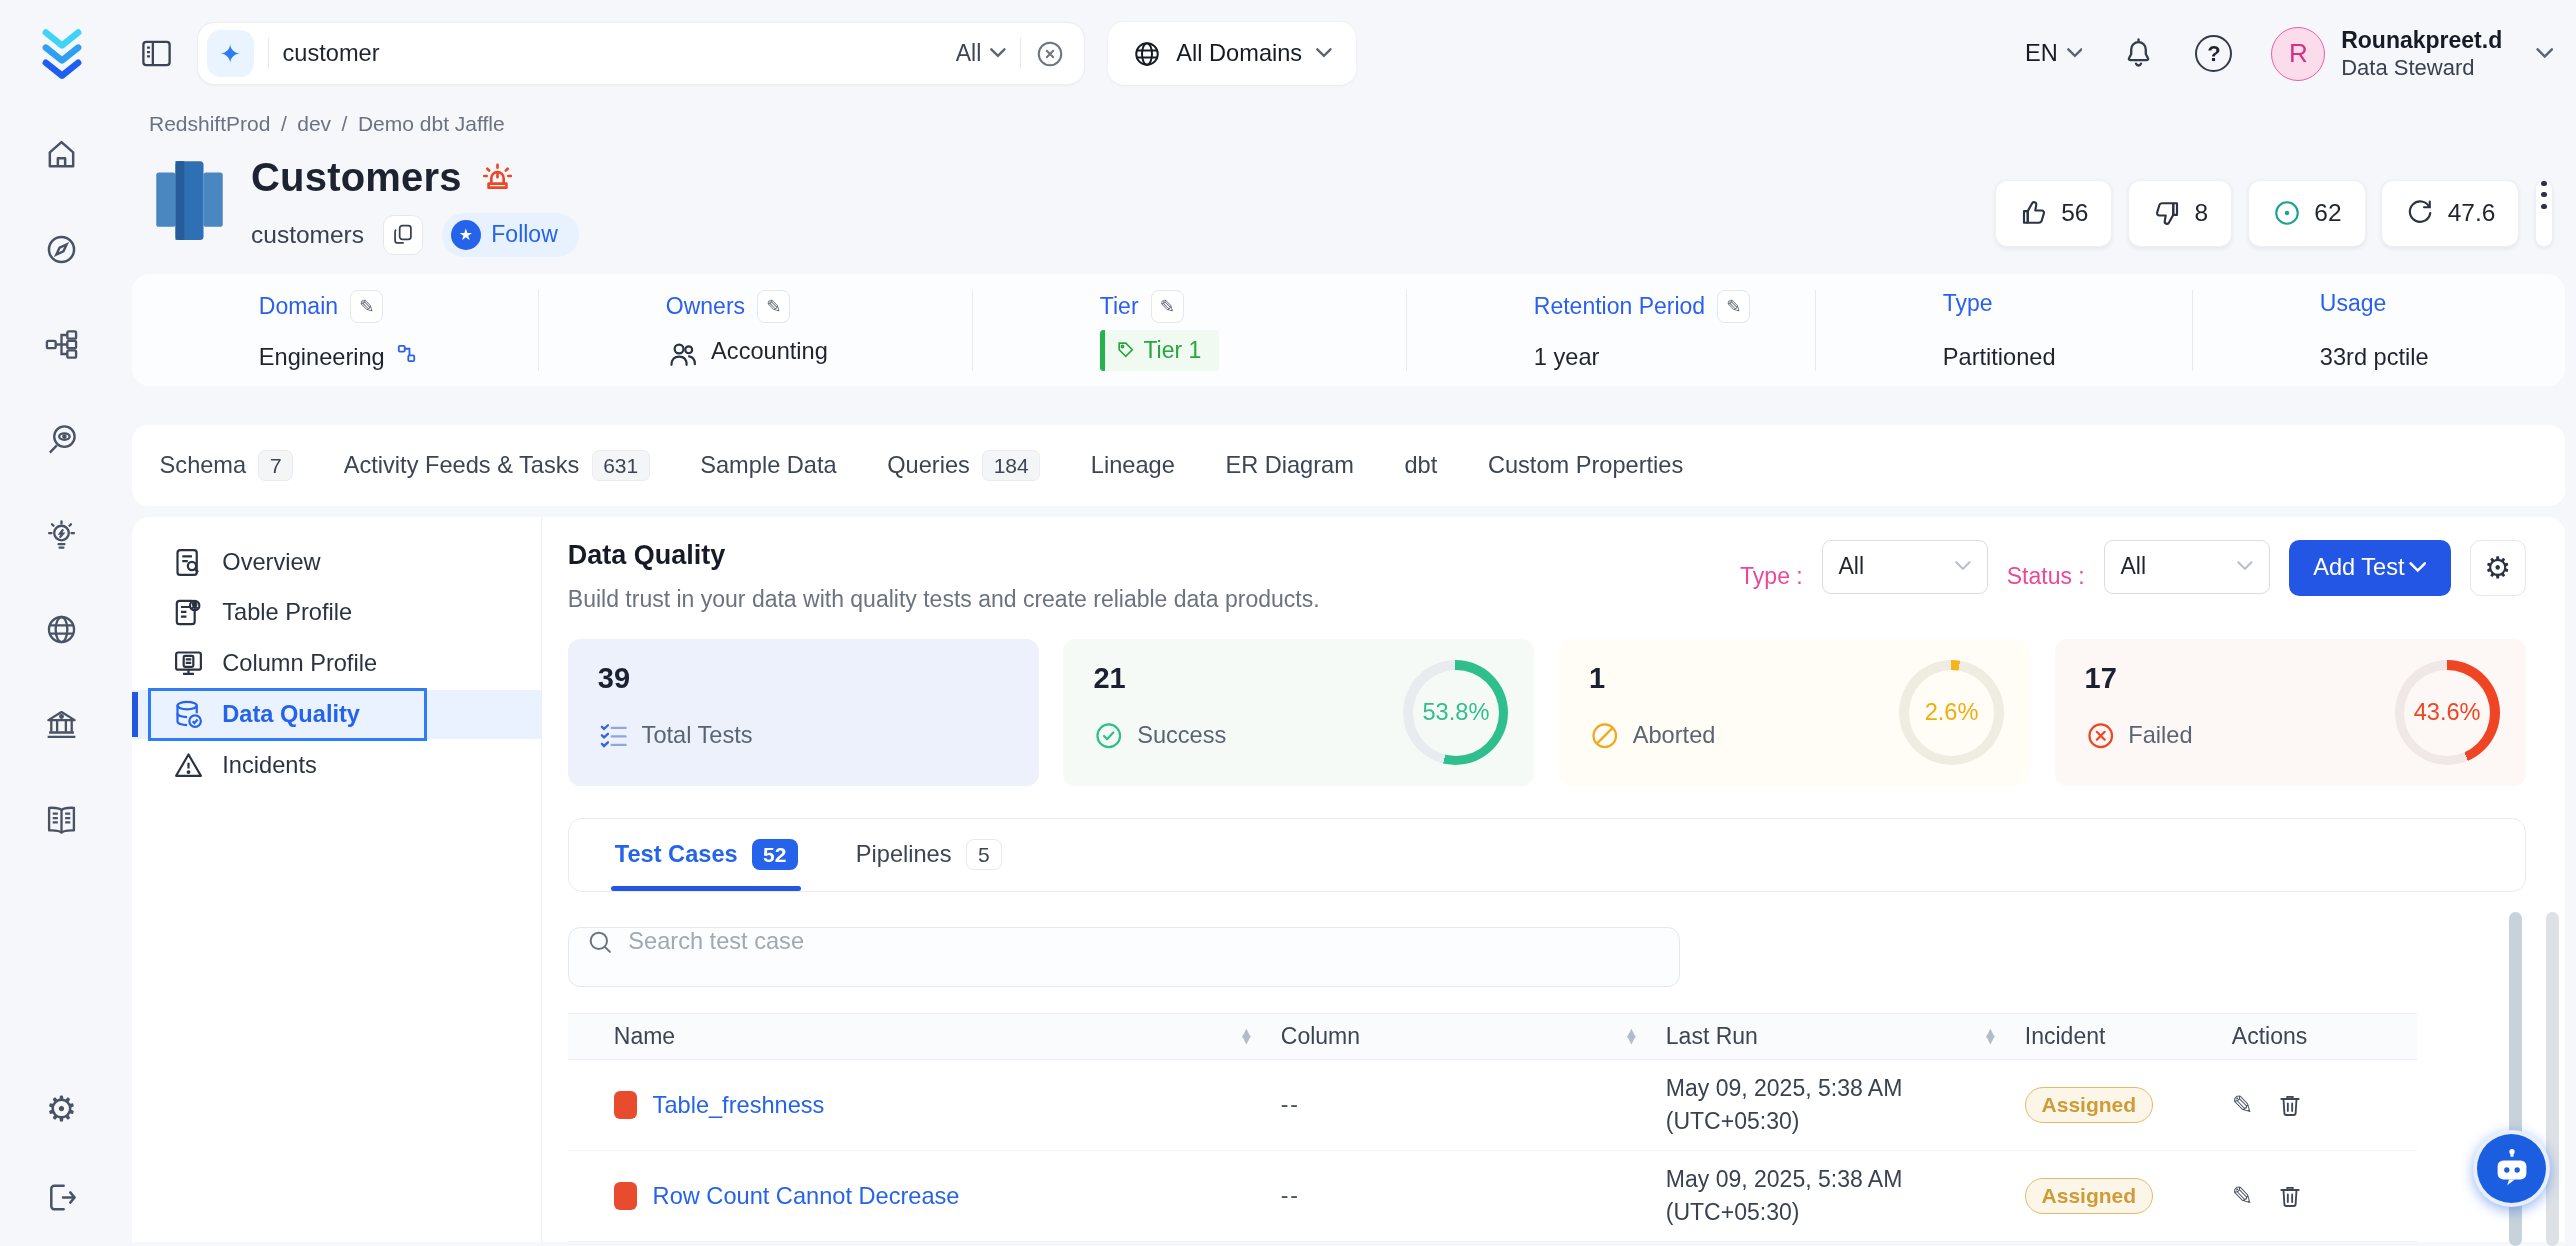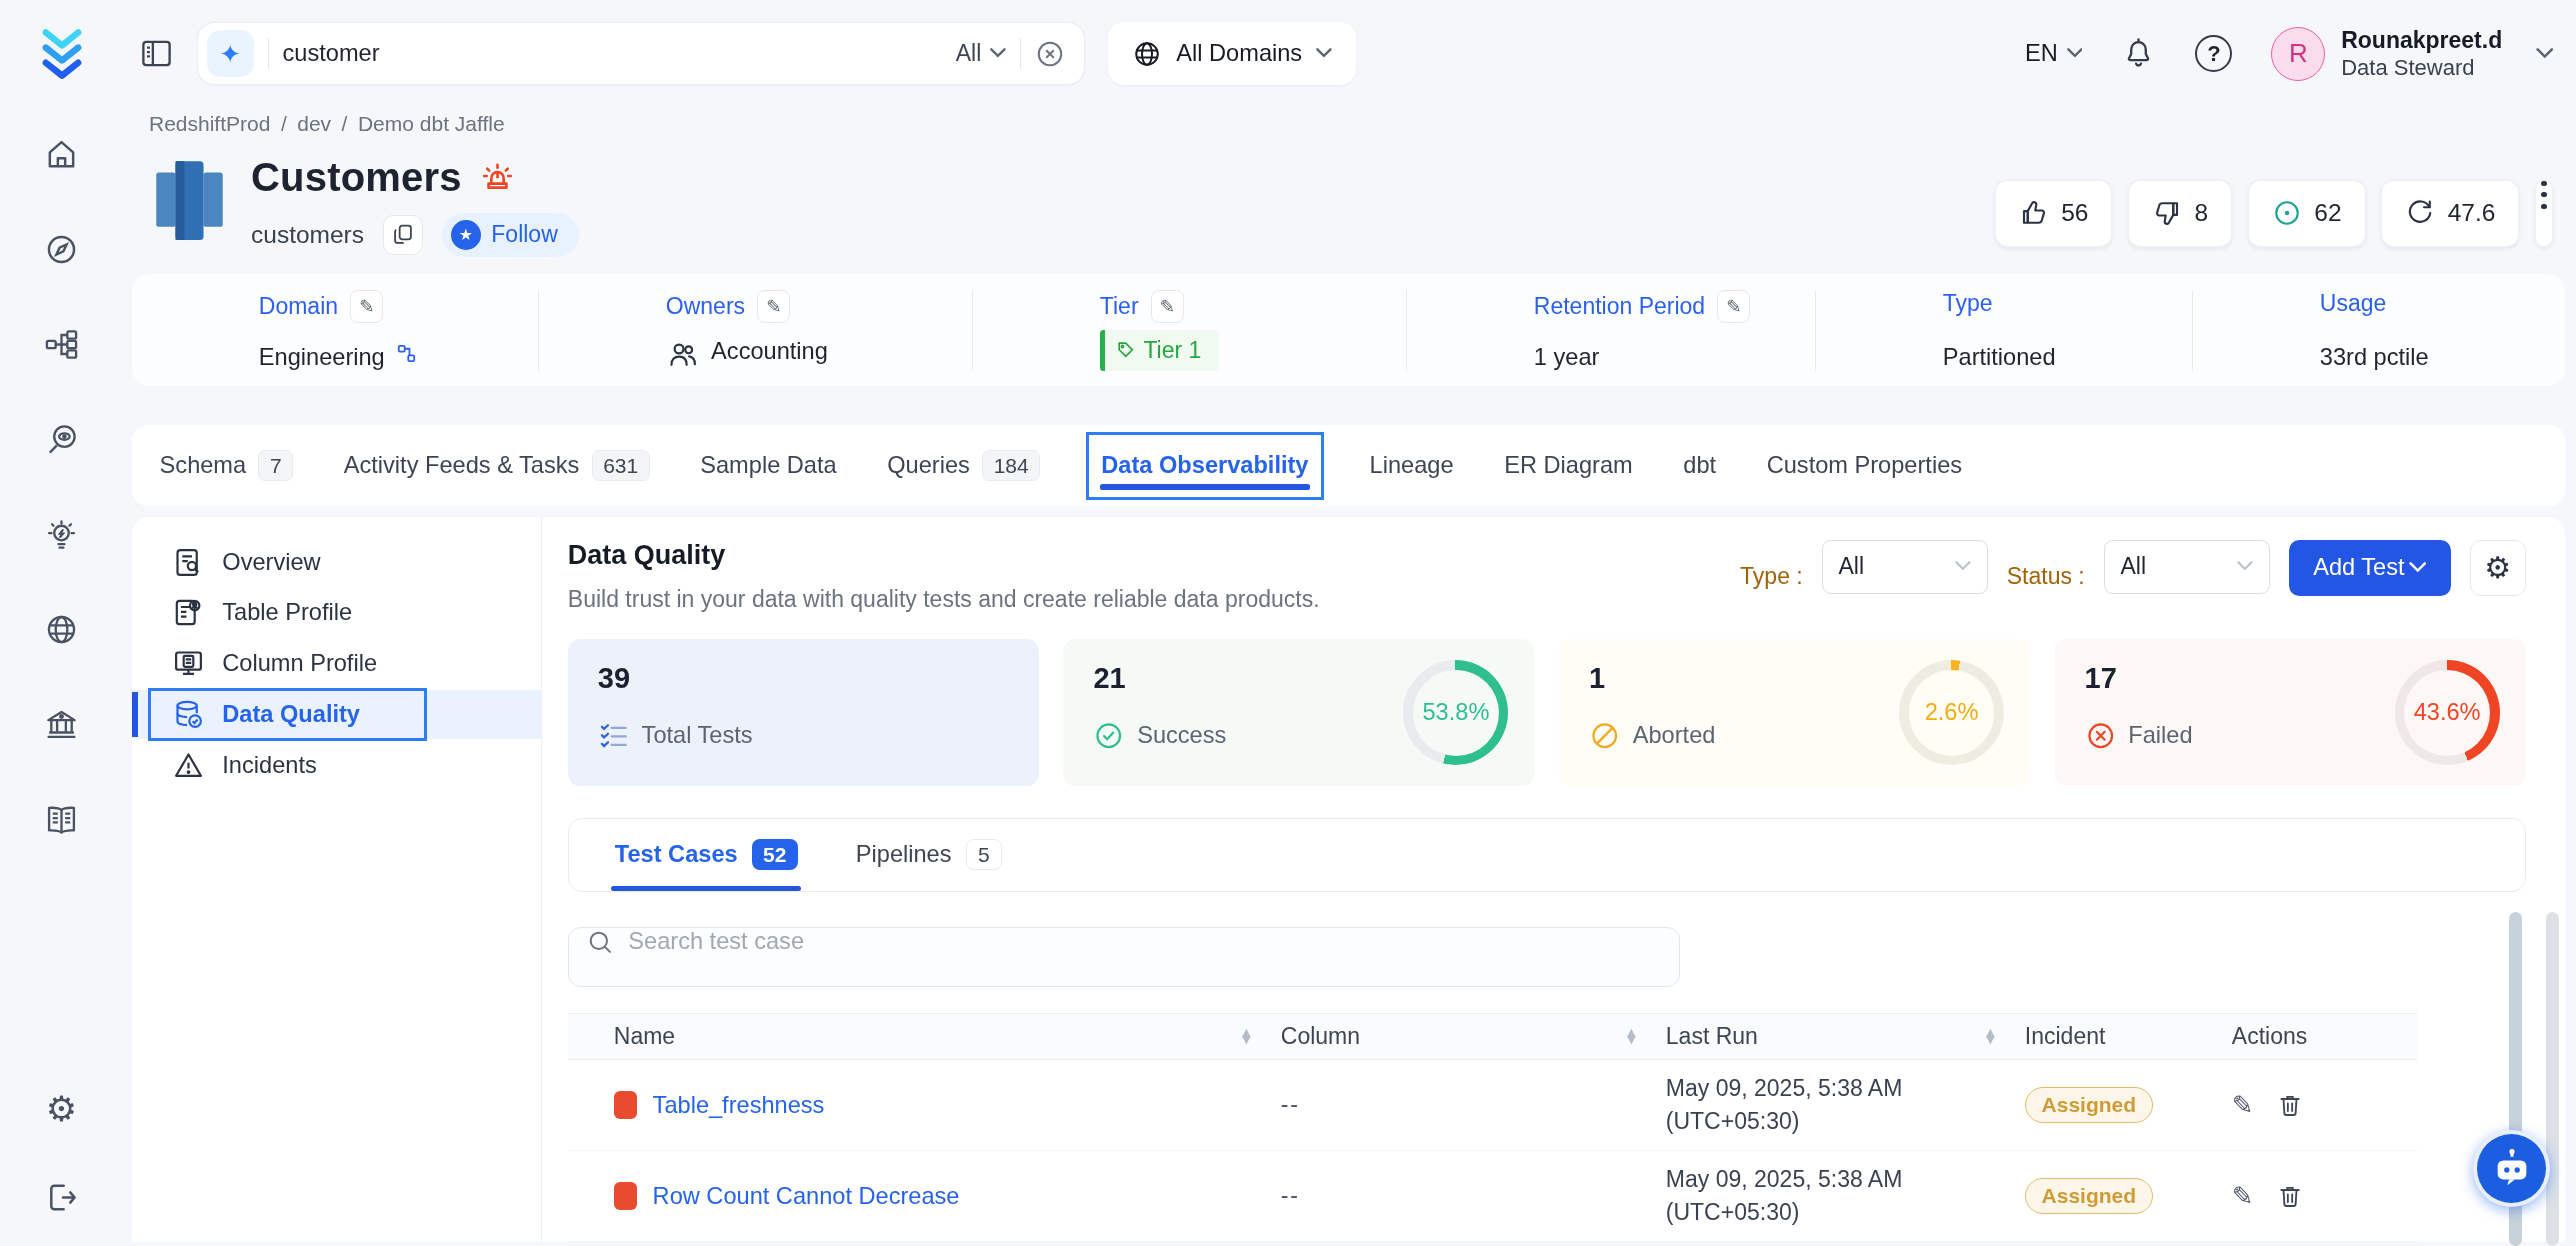--- a/index.html
+++ b/index.html
@@ -104,21 +104,21 @@
   .subnav-item.active svg { color:#2563eb; }
   .subnav-item.active::before { content:''; position:absolute; left:0; top:1.8px; bottom:1.8px; width:6.1px; background:#2457e0; }
   .subnav-item.active .box { position:absolute; left:15.8px; right:114px; top:-1.8px; bottom:-1.8px;
     border:3.5px solid #2e7cf6; }
 
   .main { flex:1; padding:23px 39px 0 26px; position:relative; }
   .dq-head { display:flex; }
   .dq-title { font-size:27px; font-weight:700; color:#161b26; }
   .dq-sub { font-size:23px; color:#6b7280; margin-top:15.8px; }
   .dq-controls { margin-left:auto; display:flex; align-items:flex-start; gap:19px; }
-  .flt-label { font-size:23px; color:#a16207; align-self:center; }
+  .flt-label { font-size:23px; color:#ec4899; align-self:center; }
   .select { width:166px; height:54px; border:0.9px solid #d9dce2; border-radius:8.8px; background:#fff;
     display:flex; align-items:center; justify-content:space-between; padding:0 15.8px; font-size:23px; color:#1f2430; }
   .select .caret { color:#b7bfca; }
   .add-test { height:56px; background:#2456e6; color:#fff; border-radius:10.5px; font-size:23.6px; font-weight:500;
     display:flex; align-items:center; gap:4px; padding:0 24.5px; }
   .gear-btn { width:56px; height:56px; border:0.9px solid #e4e7ec; border-radius:10.5px; background:#fff;
     display:flex; align-items:center; justify-content:center; }
   .gear-btn .glyph-gear { font-size:30px; line-height:30px; color:#2b3342; }
 
   
@@ -496,23 +496,20 @@
     <button class="tab">
         <span>Activity Feeds &amp; Tasks</span>
         <span class="tab-badge">631</span>
       </button>
     <button class="tab">
         <span>Sample Data</span>
       </button>
     <button class="tab">
         <span>Queries</span>
         <span class="tab-badge">184</span>
-      </button>
-    <button class="tab active">
-        <span>Data Observability</span>
       </button>
     <button class="tab">
         <span>Lineage</span>
       </button>
     <button class="tab">
         <span>ER Diagram</span>
       </button>
     <button class="tab">
         <span>dbt</span>
       </button>

